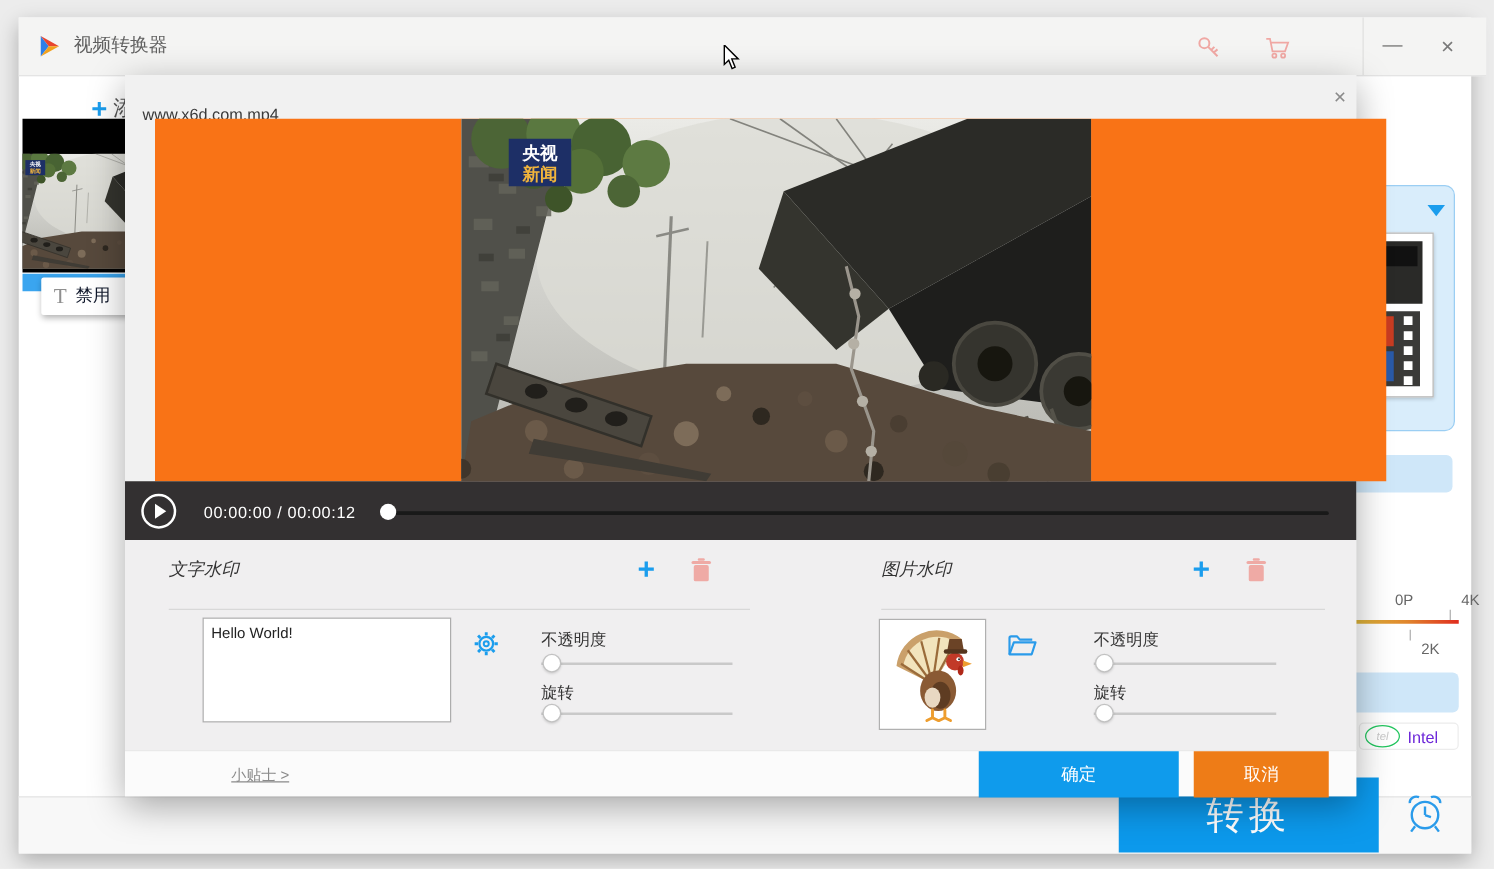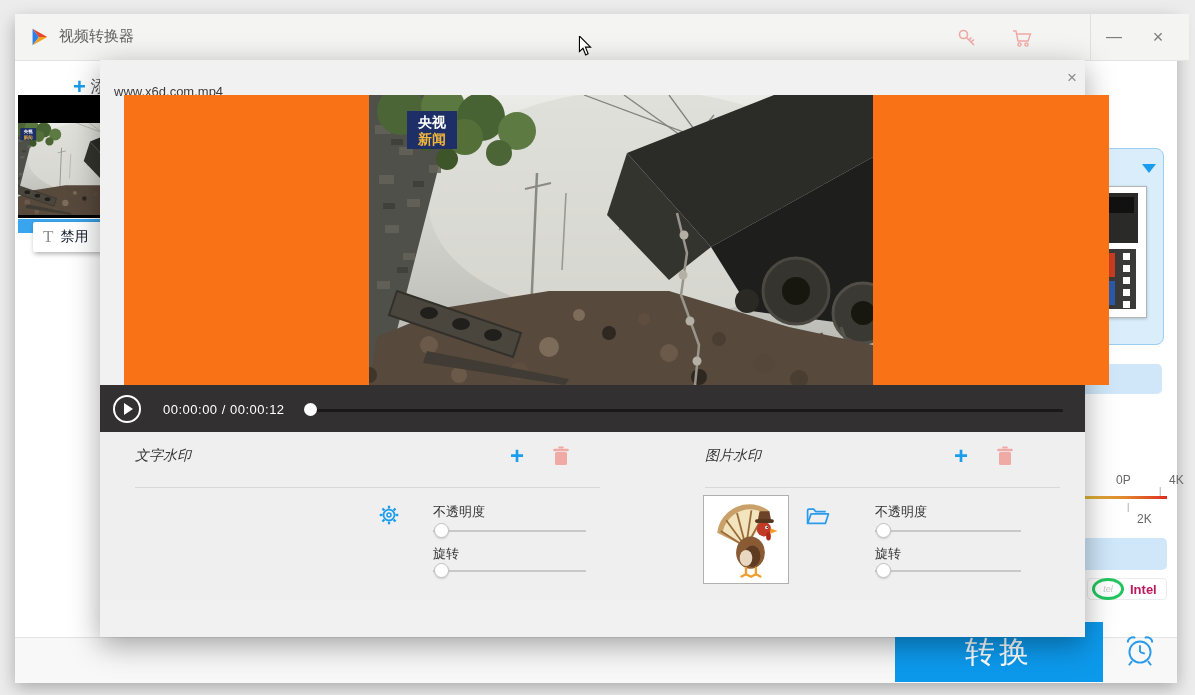--- a/index.html
+++ b/index.html
@@ -25,23 +25,23 @@
   .fmt-arrow{left:1127px;top:150px;width:0;height:0;border-left:7px solid transparent;
          border-right:7px solid transparent;border-top:9px solid #1b9ded;}
   .fmt-pic{left:1055px;top:172px;width:75px;height:130px;background:#fff;border:1px solid #b5b5b5;box-shadow:0 1px 3px rgba(0,0,0,.2);}
   .lblue{background:#cfe7f9;border-radius:5px;}
   .qlabel{font-size:12px;color:#666;margin-left:16px;}
   .qtick{font-size:9px;color:#999;}
   .gradline{left:1060px;top:482px;width:92px;height:3px;
         background:linear-gradient(90deg,#ddc13e,#e0862d 55%,#e02d1e);}
   .intelbadge{left:1072px;top:564px;width:80px;height:22px;background:#fff;border:1px solid #ececec;border-radius:4px;
         display:flex;align-items:center;gap:6px;padding-left:4px;box-sizing:border-box;}
-  .intelcircle{width:26px;height:16px;border:3px solid #22c55e;border-radius:50%;color:#c9c9c9;
+  .intelcircle{width:26px;height:16px;border:1px solid #22c55e;border-radius:50%;color:#c9c9c9;
         font-size:9px;display:flex;align-items:center;justify-content:center;font-style:italic;}
-  .inteltext{color:#be185d;font-size:13px;font-weight:bold;}
+  .inteltext{color:#6d28d9;font-size:13px;}
   .dialog{left:100px;top:60px;width:985px;height:577px;background:#f1f1f1;z-index:10;
         box-shadow:0 8px 28px rgba(0,0,0,.35);}
   .dlg-title{left:0;top:0;width:100%;height:35px;background:#f1f1f1;}
   .dlg-title span{position:absolute;left:14px;top:10px;font-size:13px;color:#3a3a3a;margin-top:14px;}
   .dlg-close{left:960px;top:6px;width:24px;height:24px;color:#8a8a8a;font-size:17px;
         display:flex;align-items:center;justify-content:center;}
   .videoarea{left:0;top:35px;width:100%;height:290px;background:#f97316;margin-left:24px;}
   .playerbar{left:0;top:325px;width:100%;height:47px;background:#333031;}
   .playbtn{left:13px;top:10px;width:28px;height:28px;border:2px solid #fff;border-radius:50%;box-sizing:border-box;}
   .playbtn::after{content:"";position:absolute;left:9px;top:6px;width:0;height:0;
@@ -300,20 +300,21 @@
     <div class="abs wmtitle" style="left:35px;top:15px;">文字水印</div>
     <div class="abs wmplus" style="left:410px;top:12px;">+</div>
     <svg class="abs" style="left:452px;top:14px" width="18" height="21" viewBox="0 0 18 21">
       <g fill="#efaaa5">
         <rect x="3" y="6" width="12" height="13" rx="1.5"></rect>
         <rect x="1.2" y="2.8" width="15.6" height="2.4" rx="1.2"></rect>
         <rect x="6.2" y="0.6" width="5.6" height="2" rx="1"></rect>
       </g>
     </svg>
     <div class="abs divider" style="left:35px;top:55px;width:465px;"></div>
+    <textarea class="abs wmtext" style="">Hello World!</textarea>
     <svg class="abs" style="left:279px;top:73px" width="20" height="20" viewBox="0 0 19 19">
       <g stroke="#1b9ded" fill="none">
         <circle cx="9.5" cy="9.5" r="5.2" stroke-width="1.7"></circle>
         <circle cx="9.5" cy="9.5" r="1.9" stroke-width="1.5"></circle>
         <g stroke-width="2.2">
           <line x1="15.7" y1="9.5" x2="18.3" y2="9.5"></line>
             <line x1="13.9" y1="13.9" x2="15.7" y2="15.7"></line>
           <line x1="9.5" y1="15.7" x2="9.5" y2="18.3"></line>
             <line x1="5.1" y1="13.9" x2="3.3" y2="15.7"></line>
           <line x1="3.3" y1="9.5" x2="0.7" y2="9.5"></line>
@@ -374,17 +375,22 @@
       </g>
     </svg>
     <div class="abs slabel" style="left:775px;top:71px;">不透明度</div>
     <div class="abs strack" style="left:775px;top:98px;width:146px;"></div>
     <div class="abs sthumb" style="left:776px;top:91px;"></div>
     <div class="abs slabel" style="left:775px;top:113px;">旋转</div>
     <div class="abs strack" style="left:775px;top:138px;width:146px;"></div>
     <div class="abs sthumb" style="left:776px;top:131px;"></div>
   </div>
 
+  <div class="abs dlgfooter">
+    <a class="abs tips">小贴士 &gt;</a>
+    <div class="abs btn-ok">确定</div>
+    <div class="abs btn-cancel">取消</div>
+  </div>
 </div>
 
 <svg class="abs cursor" style="left:578px;top:36px" width="14" height="20" viewBox="0 0 12 18">
   <polygon points="1,0 1,14 4.2,11 6.6,17 8.8,16 6.4,10 11,10" fill="#fff" stroke="#000" stroke-width="1"></polygon>
 </svg>
 
 </body></html>

